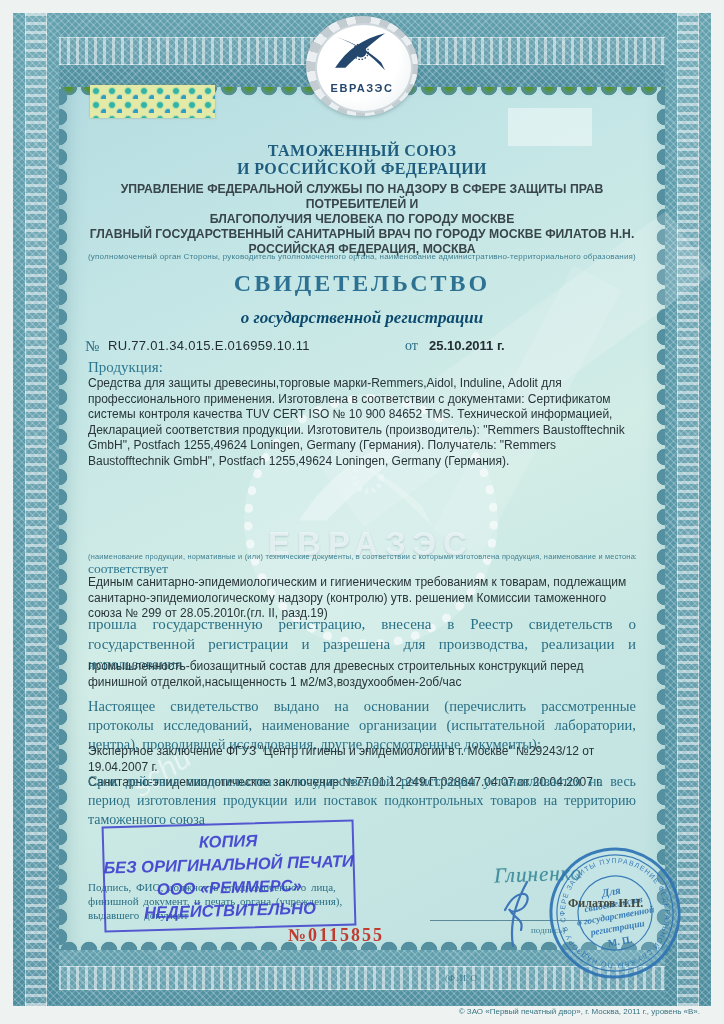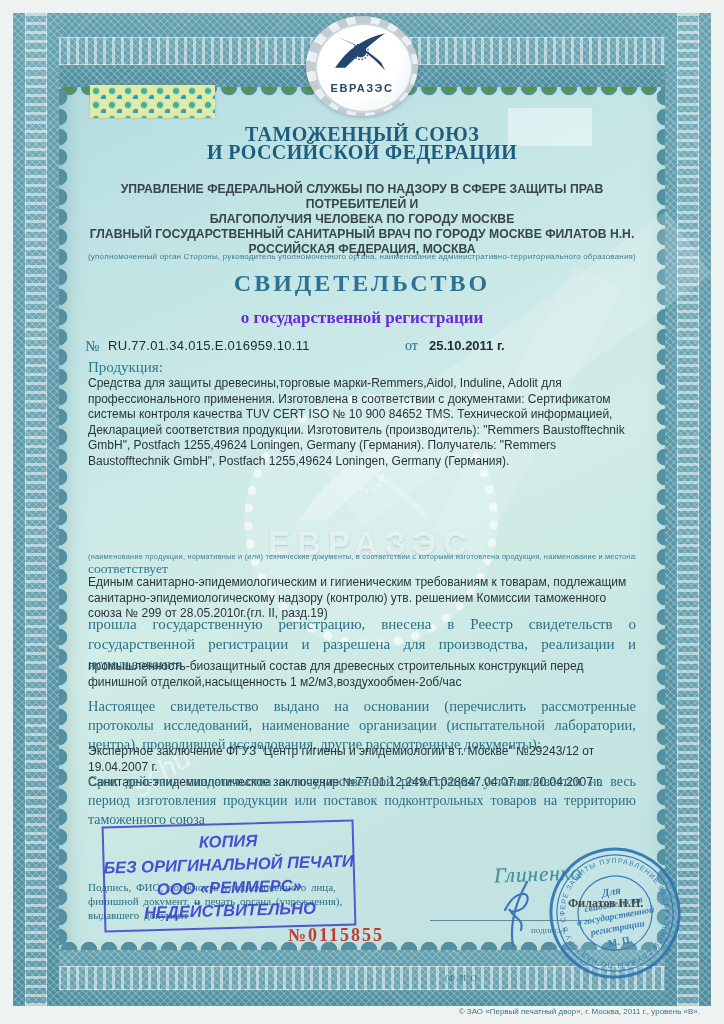--- a/index.html
+++ b/index.html
@@ -74,28 +74,28 @@
         radial-gradient(circle at 14px 13px,#2d9ec4 2.4px,rgba(45,158,196,.25) 3.4px,transparent 4.4px);
       background-size:16px 14px;box-shadow:0 0 2px rgba(120,130,60,.5);}
 
   .patch{position:absolute;left:508px;top:108px;width:84px;height:38px;background:rgba(255,255,255,.45);z-index:2;}
 
   
   .tblock{position:absolute;left:88px;width:548px;z-index:3;}
   .sans{font-family:"Liberation Sans",sans-serif;color:#28343a;}
   .center{text-align:center;}
   .justify{text-align:justify;}
-  .union-lines{top:126px;font-family:"Liberation Serif",serif;font-weight:bold;font-size:20px;
+  .union-lines{top:142px;font-family:"Liberation Serif",serif;font-weight:bold;font-size:16px;
       line-height:17.5px;color:#1f5d7e;letter-spacing:.4px;}
   .authority-lines{top:182px;font-size:12.2px;line-height:15px;font-weight:bold;color:#38454b;}
   .cap{font-size:8px;color:#3e7f91;letter-spacing:.2px;}
   .cap1{top:252px;}
   .title-main{top:270px;font-family:"Liberation Serif",serif;font-weight:bold;font-size:24px;
       letter-spacing:3px;color:#2d7293;}
-  .title-sub{top:308px;font-family:"Liberation Serif",serif;font-weight:bold;font-size:17px;color:#6d28d9;}
+  .title-sub{top:308px;font-family:"Liberation Serif",serif;font-weight:bold;font-size:17px;color:#0c4a6e;font-style:italic;}
   .numrow{top:338px;height:18px;}
   .numrow span{position:absolute;top:0;}
   .no-label{left:-3px;font-family:"Liberation Serif",serif;font-size:15px;color:#2a6c85;}
   .no-value{left:20px;font-size:13px;font-weight:normal;color:#232d33;letter-spacing:.3px;}
   .date-label{left:317px;font-family:"Liberation Serif",serif;font-size:14px;color:#2a6c85;}
   .date-value{left:341px;font-size:13px;font-weight:bold;color:#232d33;}
   .product-label{top:359px;font-family:"Liberation Serif",serif;font-size:15px;color:#2e7890;}
   .product-text{top:376px;font-size:12px;line-height:15.5px;}
   .cap2{top:552px;font-size:7.4px;white-space:nowrap;overflow:hidden;}
   .comp-label{top:561px;font-family:"Liberation Serif",serif;font-size:13.5px;color:#2e7890;}

